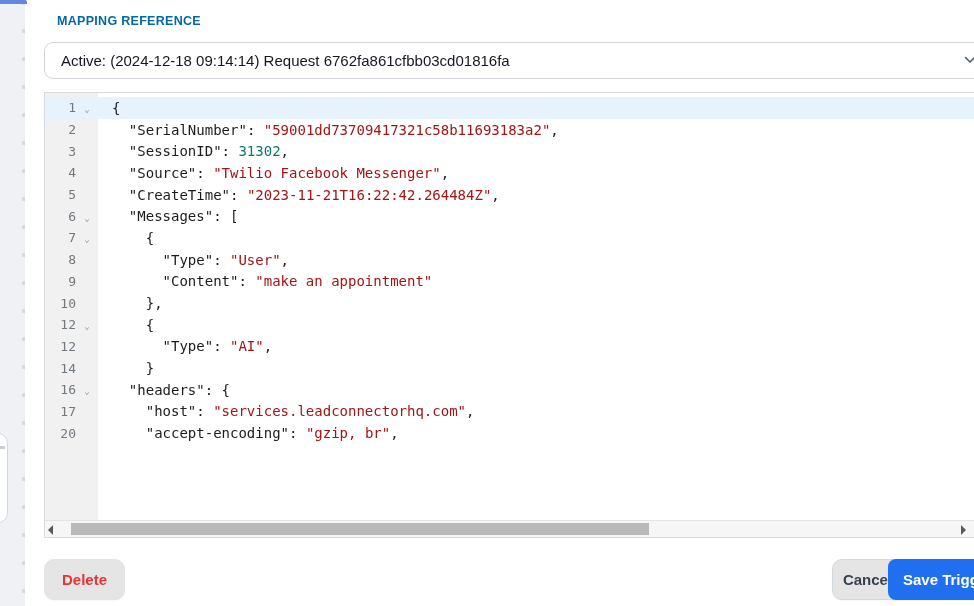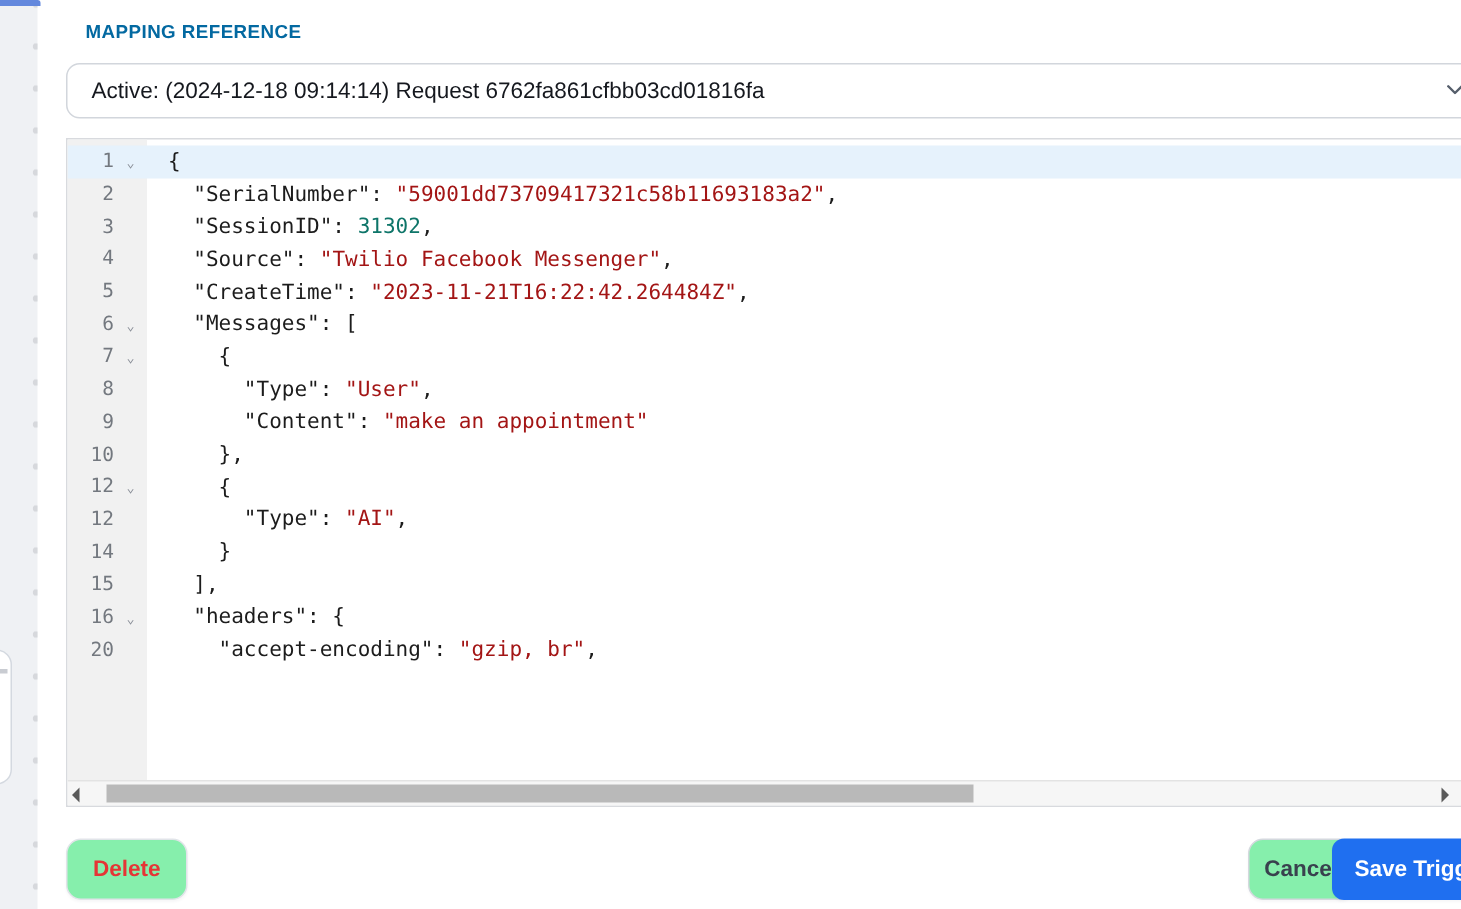--- a/index.html
+++ b/index.html
@@ -49,21 +49,21 @@
   .hscroll { position:absolute; left:0; right:0; bottom:0; height:17px;
     background:#f6f6f6; border-top:1px solid #e3e3e3; z-index:2; }
   .arrow { position:absolute; top:4px; width:0; height:0; border:5px solid transparent; }
   .arrow-left { left:3px; border-right-color:#5a5a5a; border-left-width:0; }
   .arrow-right { right:9px; border-left-color:#5a5a5a; border-right-width:0; }
   .thumb { position:absolute; left:26px; top:2px; width:578px; height:12px; background:#b9b9b9; }
 
   
   .btn { position:absolute; top:559px; height:41px; border-radius:10px;
     font-size:15px; font-weight:bold; display:flex; align-items:center; justify-content:center;
-    border:1px solid #e1e4e9; background:#86efac; cursor:pointer;
+    border:1px solid #e1e4e9; background:#e5e5e5; cursor:pointer;
     box-shadow:0 1px 2px rgba(16,24,40,.04); font-family:"Liberation Sans",sans-serif; }
   .btn-delete { left:44px; width:81px; color:var(--danger,#e53535); }
   .btn-cancel { left:796px; width:71px; color:#39414e; border-color:#d4d8de;margin-left:36px; }
   .btn-save { left:888px; width:140px; color:#fff; background:var(--accent,#1f6ff0);
     border:none; border-radius:8px; justify-content:flex-start; padding-left:15px; }
 </style>
 </head>
 <body>
 
 <div class="canvas-strip"></div>
@@ -90,22 +90,22 @@
       <div class="code-line"><div class="gcell"><span class="lnum">4</span><span class="fold"></span></div><div class="ccell"><span class="tk-p">  </span><span class="tk-k">"Source"</span><span class="tk-p">: </span><span class="tk-s">"Twilio Facebook Messenger"</span><span class="tk-p">,</span></div></div>
       <div class="code-line"><div class="gcell"><span class="lnum">5</span><span class="fold"></span></div><div class="ccell"><span class="tk-p">  </span><span class="tk-k">"CreateTime"</span><span class="tk-p">: </span><span class="tk-s">"2023-11-21T16:22:42.264484Z"</span><span class="tk-p">,</span></div></div>
       <div class="code-line"><div class="gcell"><span class="lnum">6</span><span class="fold">⌄</span></div><div class="ccell"><span class="tk-p">  </span><span class="tk-k">"Messages"</span><span class="tk-p">: [</span></div></div>
       <div class="code-line"><div class="gcell"><span class="lnum">7</span><span class="fold">⌄</span></div><div class="ccell"><span class="tk-p">    {</span></div></div>
       <div class="code-line"><div class="gcell"><span class="lnum">8</span><span class="fold"></span></div><div class="ccell"><span class="tk-p">      </span><span class="tk-k">"Type"</span><span class="tk-p">: </span><span class="tk-s">"User"</span><span class="tk-p">,</span></div></div>
       <div class="code-line"><div class="gcell"><span class="lnum">9</span><span class="fold"></span></div><div class="ccell"><span class="tk-p">      </span><span class="tk-k">"Content"</span><span class="tk-p">: </span><span class="tk-s">"make an appointment"</span></div></div>
       <div class="code-line"><div class="gcell"><span class="lnum">10</span><span class="fold"></span></div><div class="ccell"><span class="tk-p">    },</span></div></div>
       <div class="code-line"><div class="gcell"><span class="lnum">12</span><span class="fold">⌄</span></div><div class="ccell"><span class="tk-p">    {</span></div></div>
       <div class="code-line"><div class="gcell"><span class="lnum">12</span><span class="fold"></span></div><div class="ccell"><span class="tk-p">      </span><span class="tk-k">"Type"</span><span class="tk-p">: </span><span class="tk-s">"AI"</span><span class="tk-p">,</span></div></div>
       <div class="code-line"><div class="gcell"><span class="lnum">14</span><span class="fold"></span></div><div class="ccell"><span class="tk-p">    }</span></div></div>
-      <div class="code-line"><div class="gcell"><span class="lnum">15</span><span class="fold"></span></div><div class="ccell"><span class="tk-p">  ],</span></div></div>
       <div class="code-line"><div class="gcell"><span class="lnum">16</span><span class="fold">⌄</span></div><div class="ccell"><span class="tk-p">  </span><span class="tk-k">"headers"</span><span class="tk-p">: {</span></div></div>
+      <div class="code-line"><div class="gcell"><span class="lnum">17</span><span class="fold"></span></div><div class="ccell"><span class="tk-p">    </span><span class="tk-k">"host"</span><span class="tk-p">: </span><span class="tk-s">"services.leadconnectorhq.com"</span><span class="tk-p">,</span></div></div>
       <div class="code-line"><div class="gcell"><span class="lnum">20</span><span class="fold"></span></div><div class="ccell"><span class="tk-p">    </span><span class="tk-k">"accept-encoding"</span><span class="tk-p">: </span><span class="tk-s">"gzip, br"</span><span class="tk-p">,</span></div></div>
     </div>
   <div class="hscroll">
     <div class="arrow arrow-left"></div>
     <div class="arrow arrow-right"></div>
     <div class="thumb"></div>
   </div>
 </div>
 
 <button class="btn btn-delete">Delete</button>

